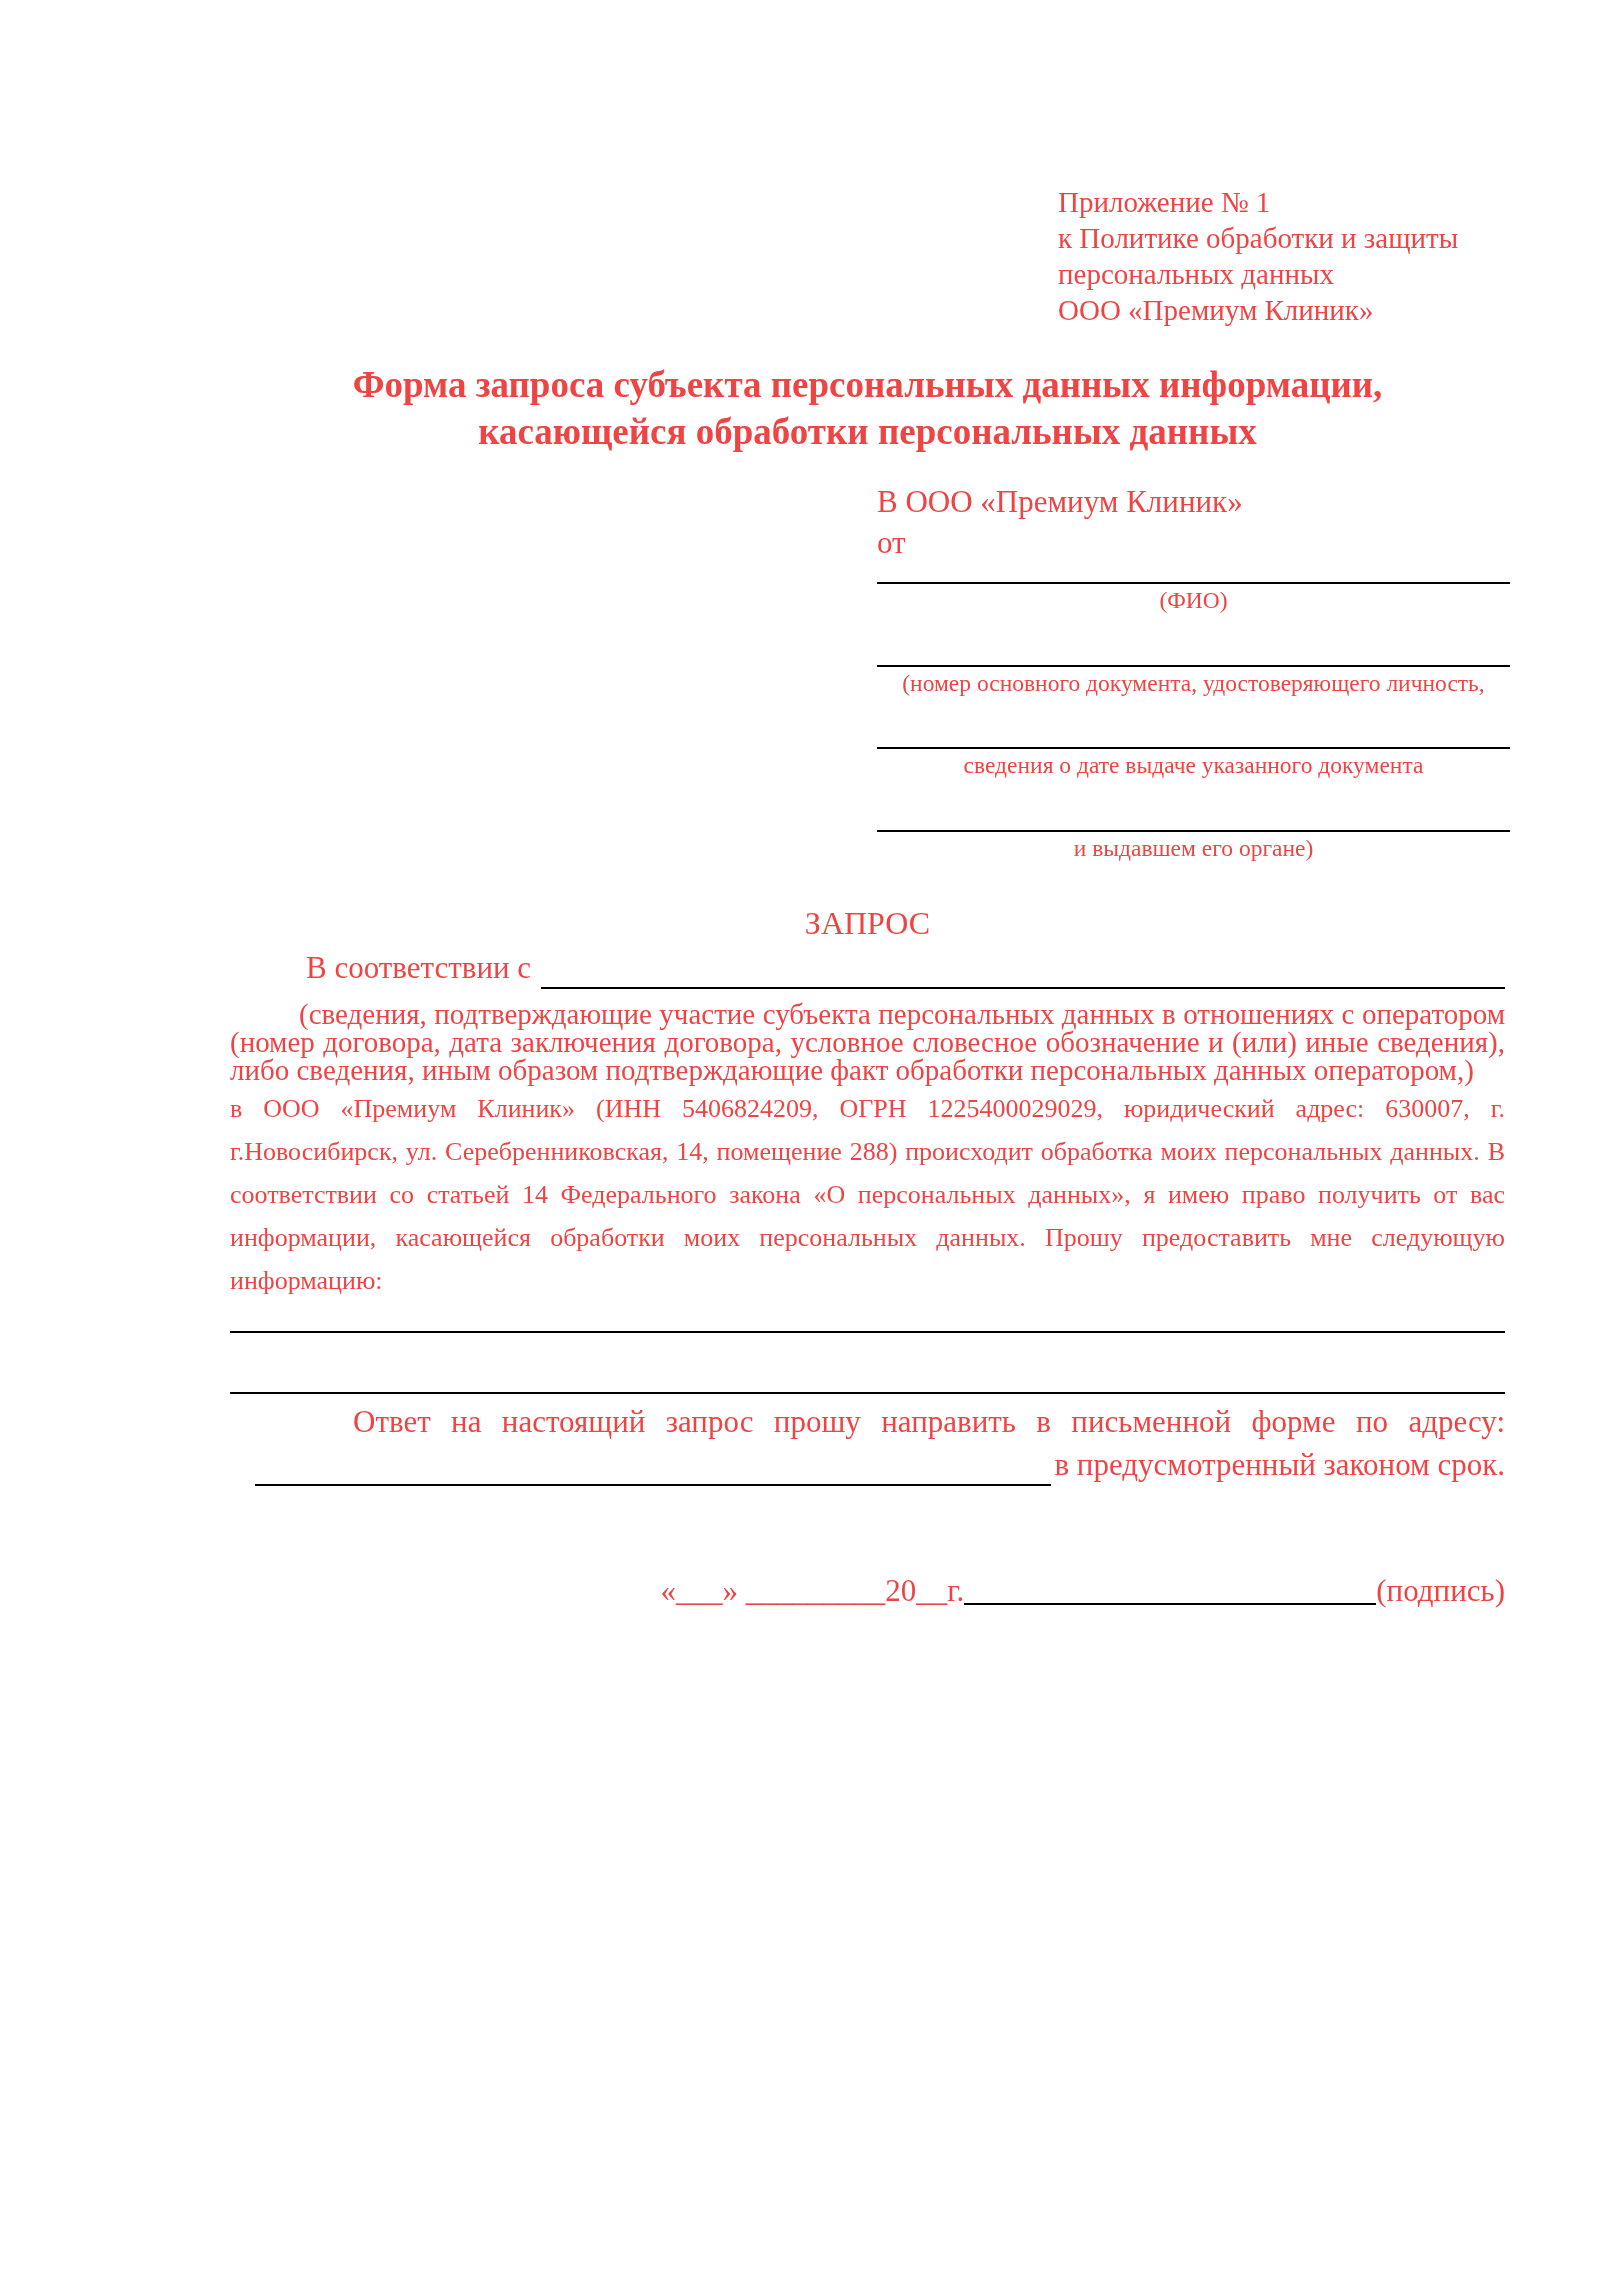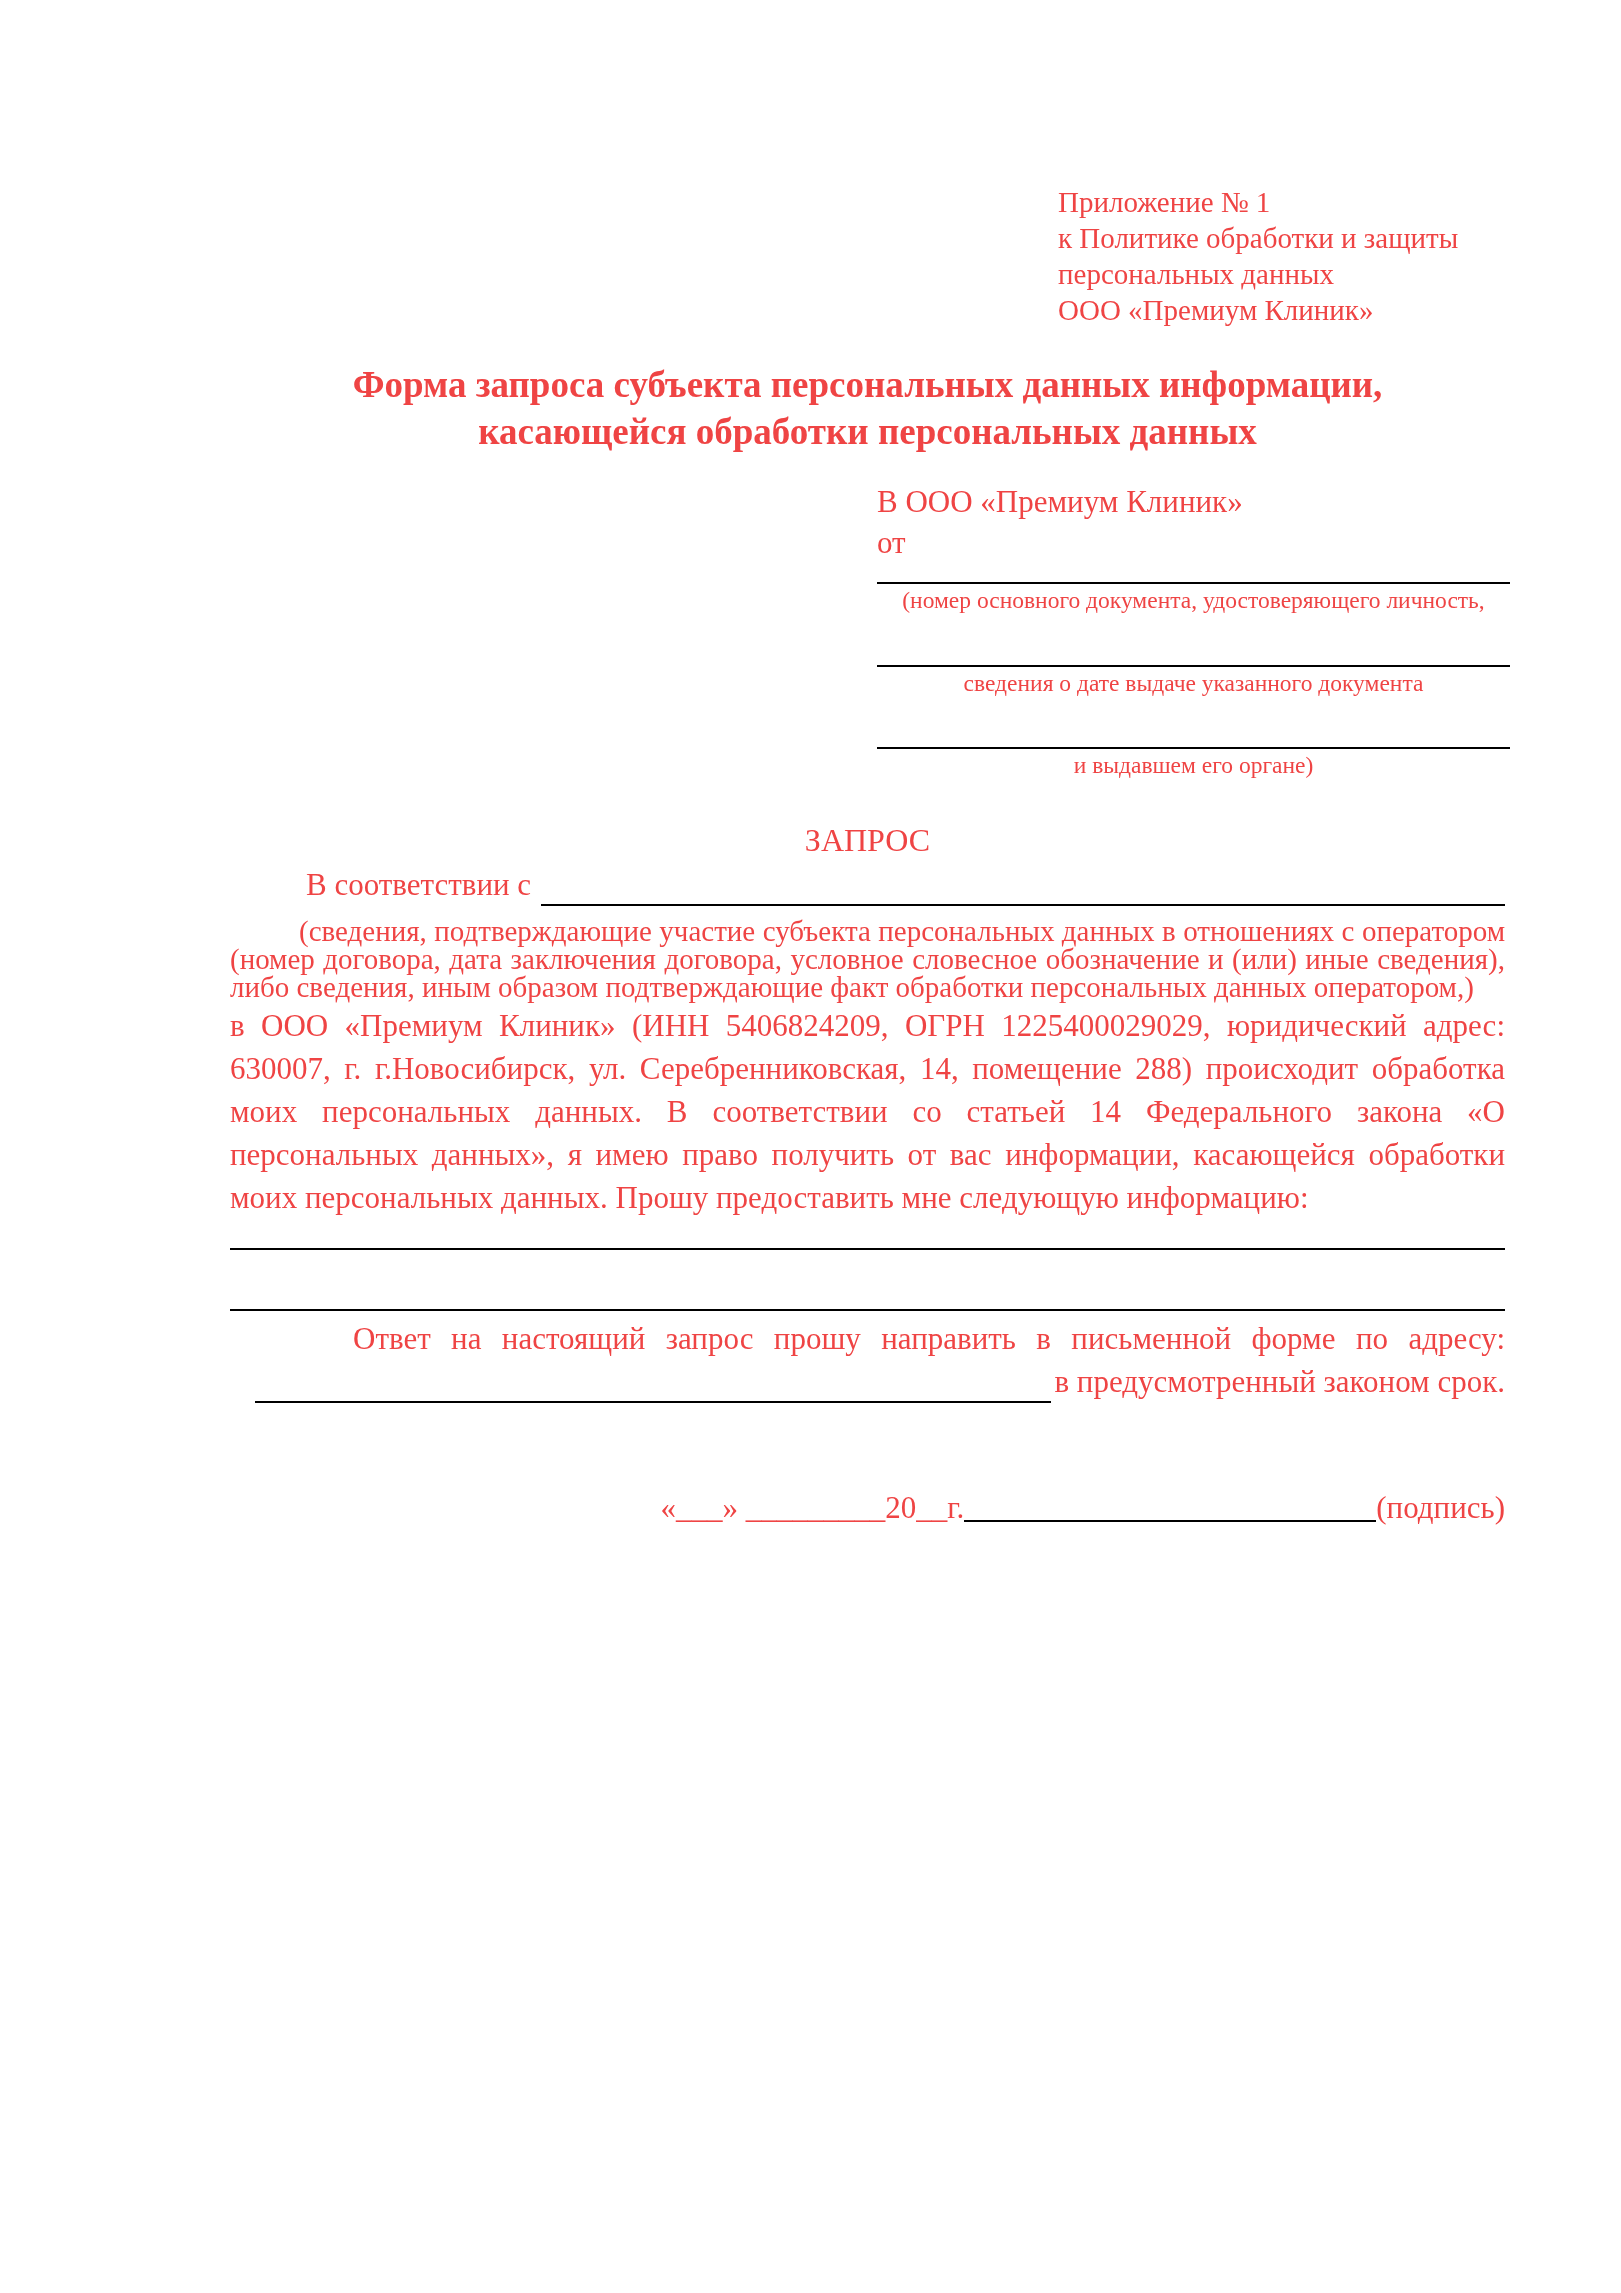--- a/index.html
+++ b/index.html
@@ -20,21 +20,21 @@
   .write-line{border-bottom:2.9px solid #000;height:19.6px;}
   .field-label{text-align:center;font-size:23.5px;line-height:29px;margin-top:2px;}
   .addr-field + .addr-field{margin-top:30px;}
   .addr-field:first-of-type{margin-top:11.8px;}
   
   .zapros-heading{margin-top:41px;text-align:center;font-size:32px;line-height:39px;}
   .intro-row{margin-top:3.9px;display:flex;align-items:flex-end;font-size:31px;line-height:42px;}
   .intro-row .indent{display:inline-block;width:76px;}
   .intro-row .fill{flex:1;border-bottom:2.9px solid #000;height:5.9px;margin-left:9.8px;}
   .footnote{margin-top:11px;font-size:29px;line-height:28px;text-align:justify;text-indent:69px;}
-  .body-par{margin:2.9px 0 0 0;font-size:31px;line-height:43px;text-align:justify;}
+  .body-par{margin:2.9px 0 0 0;font-size:26px;line-height:43px;text-align:justify;}
   
   .blank-line{border-bottom:2.9px solid #000;}
   .blank-line.first{margin-top:29px;}
   .blank-line.second{margin-top:59px;}
   
   .reply-first{margin-top:5.9px;font-size:31px;line-height:43px;
                padding-left:123px;text-align:justify;text-align-last:justify;}
   .reply-second{display:flex;align-items:flex-end;font-size:31px;line-height:43px;}
   .reply-second .lead{display:inline-block;width:24.5px;}
   .reply-second .fill{flex:1;border-bottom:2.9px solid #000;height:5.9px;margin-right:3.9px;}
@@ -61,20 +61,24 @@
 
   <div class="doc-title">
     <div>Форма запроса субъекта персональных данных информации,</div>
     <div>касающейся обработки персональных данных</div>
   </div>
 
   <div class="addressee">
     <div>В ООО «Премиум Клиник»</div>
     <div>от</div>
 
+    <div class="addr-field">
+      <div class="write-line"></div>
+      <div class="field-label">(ФИО)</div>
+    </div>
 
     <div class="addr-field">
       <div class="write-line"></div>
       <div class="field-label">(номер основного документа, удостоверяющего личность,</div>
     </div>
 
     <div class="addr-field">
       <div class="write-line"></div>
       <div class="field-label">сведения о дате выдаче указанного документа</div>
     </div>

